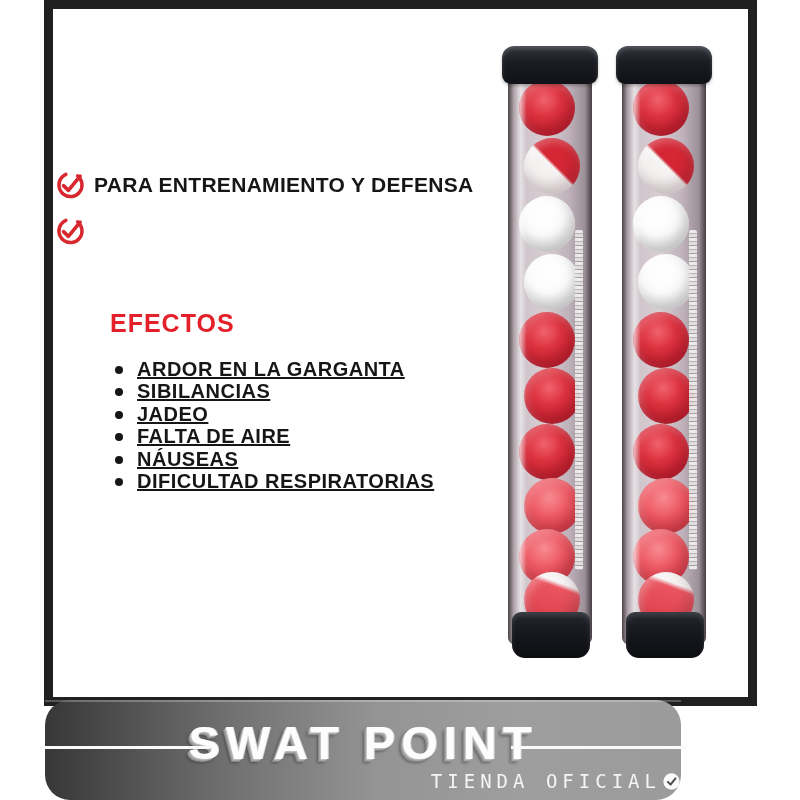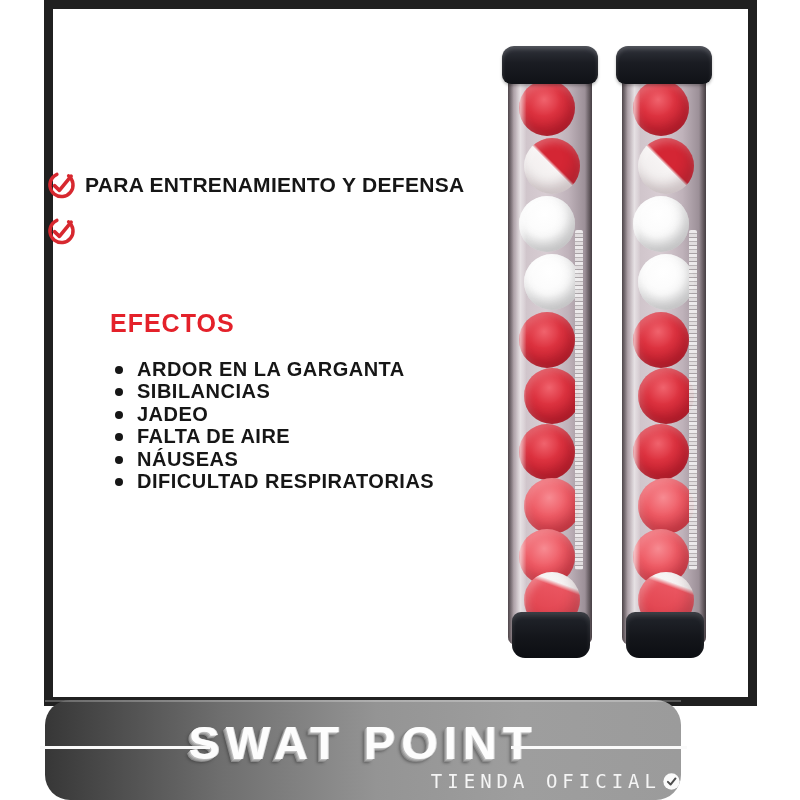--- a/index.html
+++ b/index.html
@@ -6,37 +6,37 @@
   .page{
     position:relative;width:800px;height:800px;background:#ffffff;
     overflow:hidden;font-family:"Liberation Sans",sans-serif;
   }
   
   .frame{
     position:absolute;left:44px;top:0;width:713px;height:706px;
     border:9px solid #202020;box-sizing:border-box;z-index:1;
   }
   
-  .features{position:absolute;left:47px;top:170px;z-index:2;}
+  .features{position:absolute;left:56px;top:170px;z-index:2;}
   .feature-row{display:flex;align-items:center;margin-bottom:16px;height:30px;}
   .feature-row .chk{width:30px;height:30px;margin-right:8px;flex:0 0 auto;}
   .feature-label{
     font-size:21px;font-weight:bold;color:#161616;letter-spacing:0.3px;white-space:nowrap;
   }
   
   .effects-title{
     position:absolute;left:110px;top:309px;margin:0;z-index:2;
     font-size:25px;font-weight:bold;color:#e4212a;letter-spacing:1px;
   }
   .effects-list{
     position:absolute;left:113px;top:358px;margin:0;padding:0;list-style:none;z-index:2;
   }
   .effects-list li{
     position:relative;padding-left:24px;line-height:22.4px;
-    font-size:20px;font-weight:bold;color:#161616;letter-spacing:0.5px;white-space:nowrap;
+    font-size:20px;font-weight:bold;color:#161616;letter-spacing:0.5px;white-space:nowrap;text-decoration:underline;
   }
   .effects-list li::before{
     content:"";position:absolute;left:2px;top:8px;width:8px;height:8px;border-radius:50%;background:#161616;
   }
   
   .tube{position:absolute;top:46px;width:92px;height:614px;z-index:3;}
   .tube-1{left:504px;}
   .tube-2{left:618px;}
   .tube-body{
     position:absolute;left:4px;top:29px;width:84px;height:570px;border-radius:8px;

